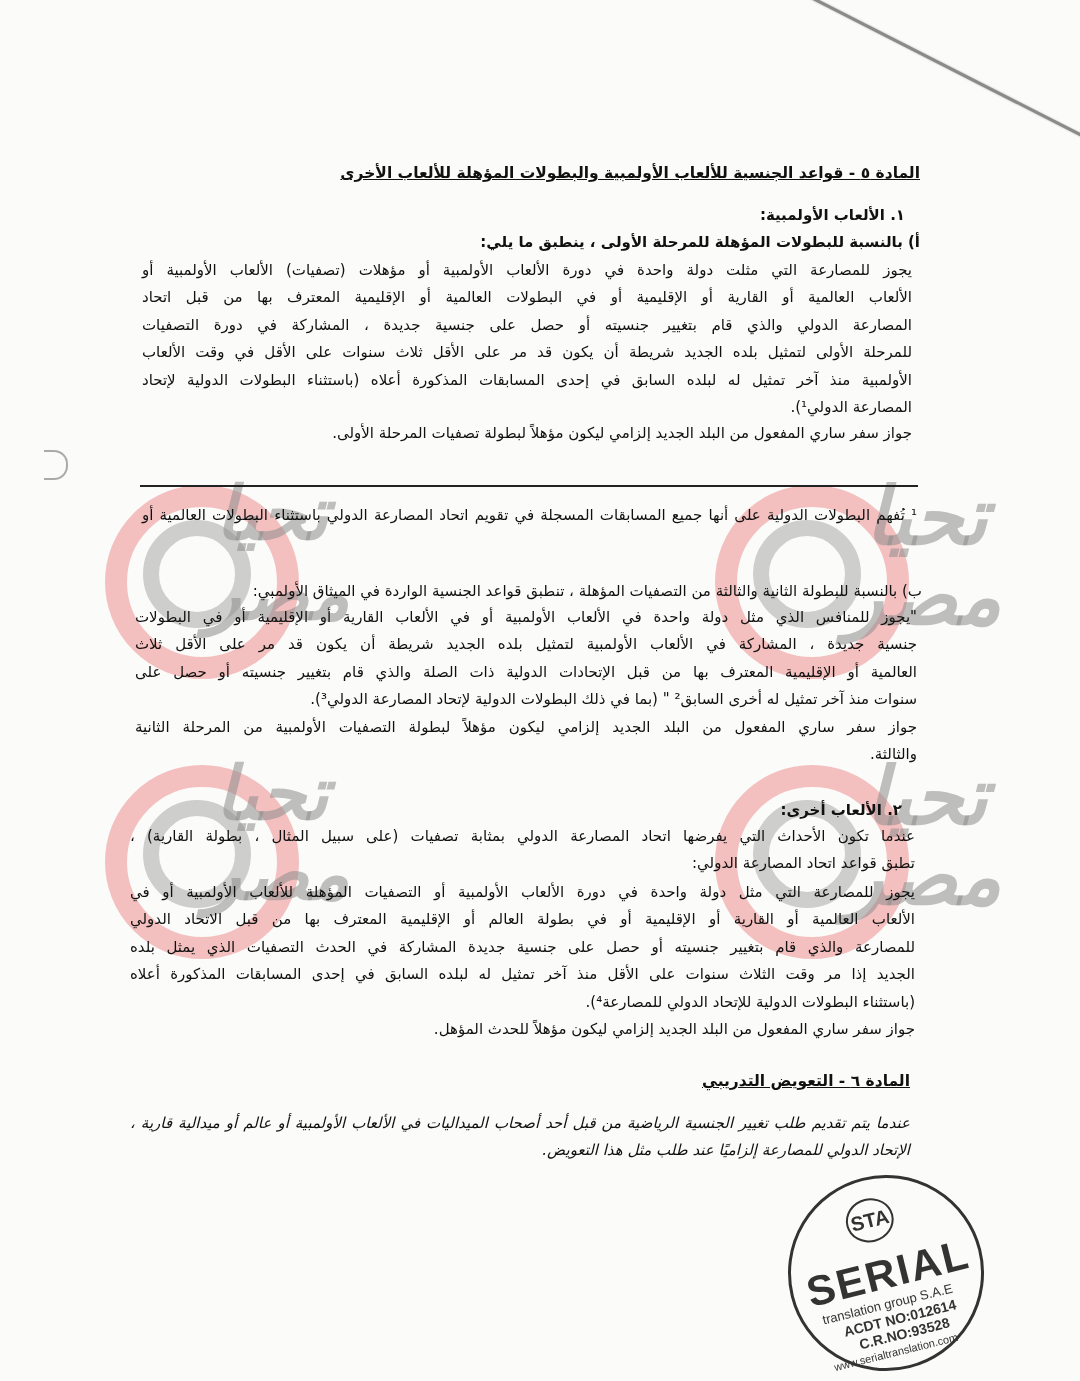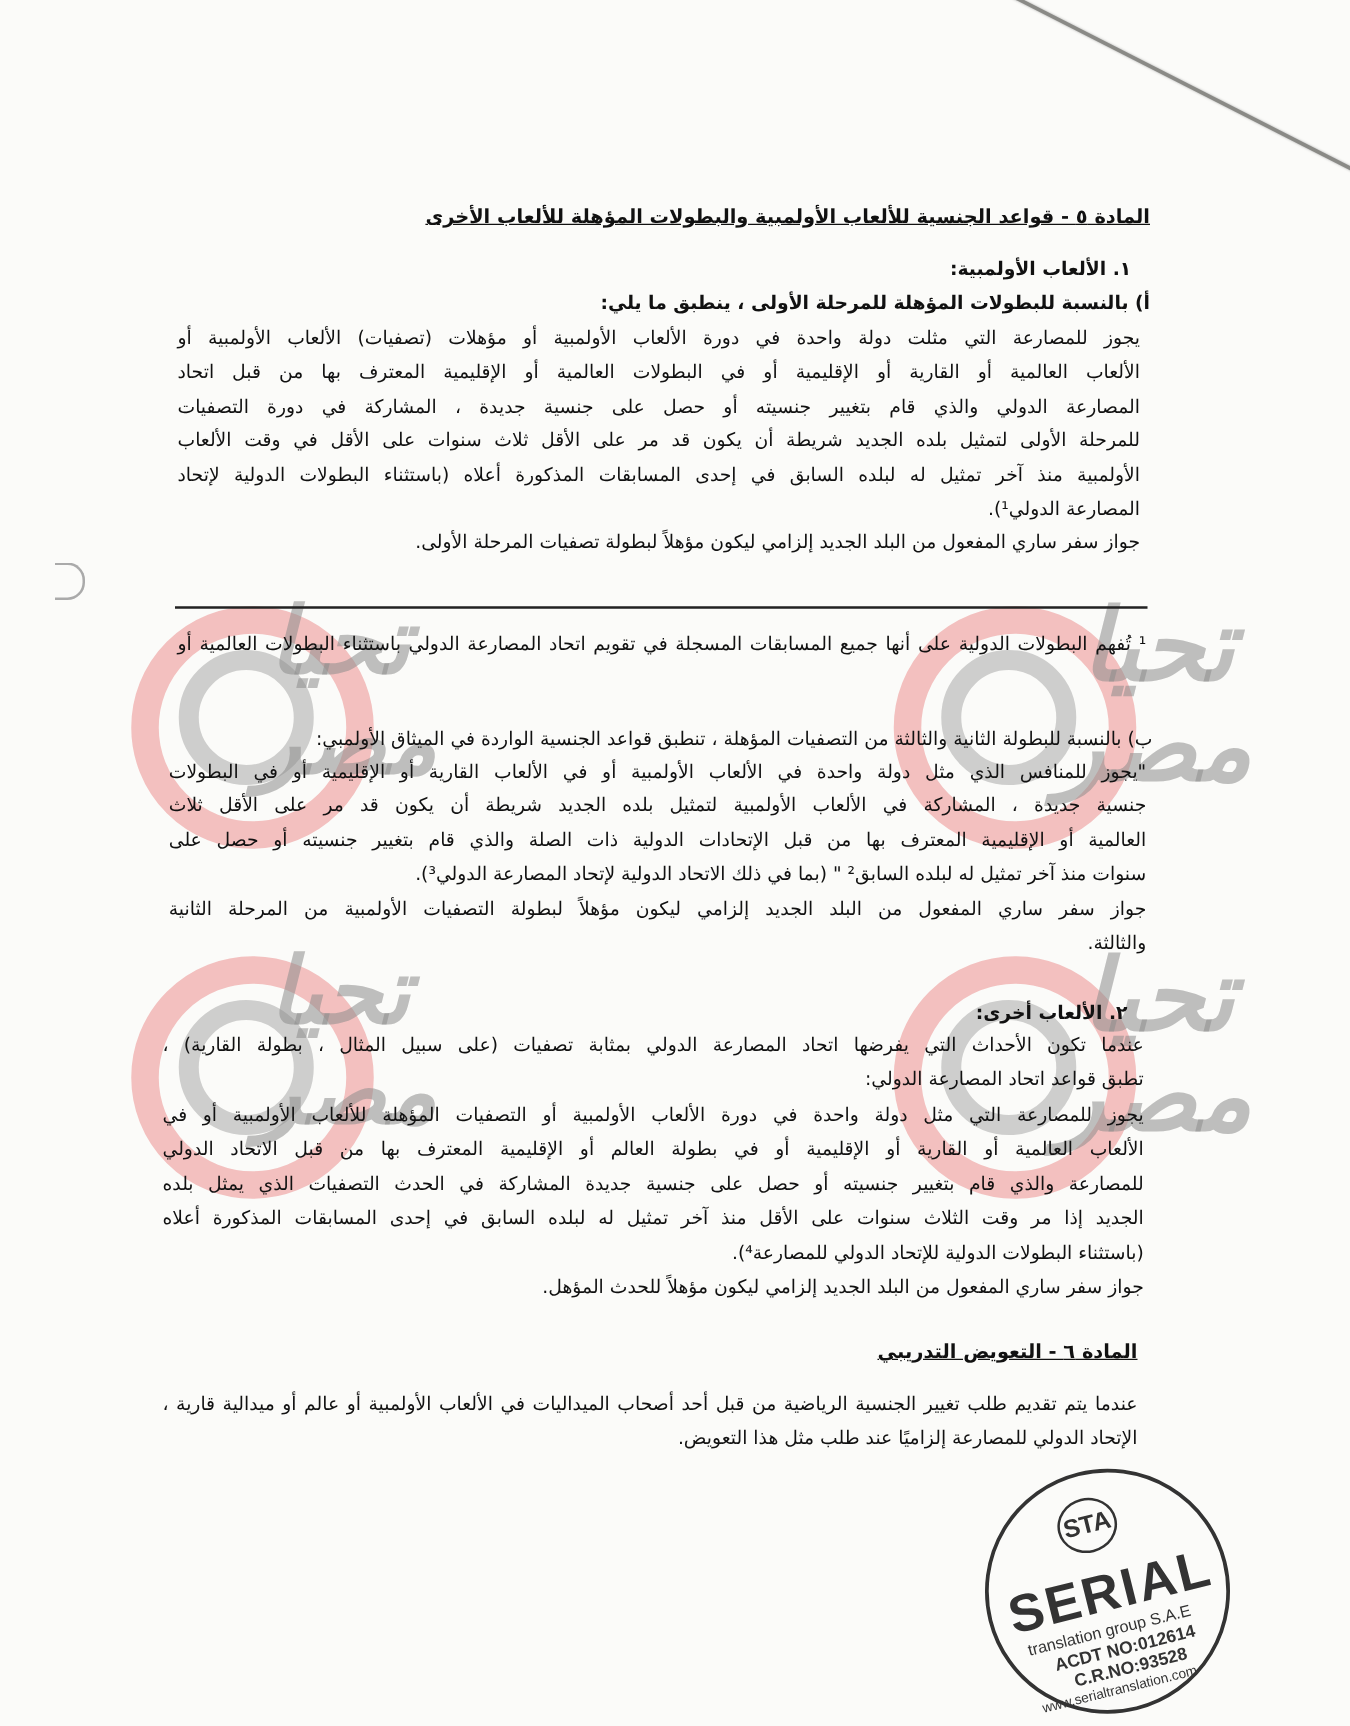--- a/index.html
+++ b/index.html
@@ -100,21 +100,21 @@
 
   <div class="block" style="right:163px;left:142px;top:502px;">
     <span class="line">¹ تُفهم البطولات الدولية على أنها جميع المسابقات المسجلة في تقويم اتحاد المصارعة الدولي باستثناء البطولات العالمية أو</span>
   </div>
 
   <div class="block" style="right:158px;top:578px;">ب) بالنسبة للبطولة الثانية والثالثة من التصفيات المؤهلة ، تنطبق قواعد الجنسية الواردة في الميثاق الأولمبي:</div>
   <div class="block" style="right:163px;left:135px;top:604px;">
     <span class="line">"يجوز للمنافس الذي مثل دولة واحدة في الألعاب الأولمبية أو في الألعاب القارية أو الإقليمية أو في البطولات</span>
     <span class="line">جنسية جديدة ، المشاركة في الألعاب الأولمبية لتمثيل بلده الجديد شريطة أن يكون قد مر على الأقل ثلاث</span>
     <span class="line">العالمية أو الإقليمية المعترف بها من قبل الإتحادات الدولية ذات الصلة والذي قام بتغيير جنسيته أو حصل على</span>
-    <span class="line last">سنوات منذ آخر تمثيل له لبلده السابق² " (بما في ذلك الاتحاد الدولية لإتحاد المصارعة الدولي³).</span>
+    <span class="line last">سنوات منذ آخر تمثيل له أخرى السابق² " (بما في ذلك البطولات الدولية لإتحاد المصارعة الدولي³).</span>
   </div>
   <div class="block" style="right:163px;left:135px;top:714px;">
     <span class="line">جواز سفر ساري المفعول من البلد الجديد إلزامي ليكون مؤهلاً لبطولة التصفيات الأولمبية من المرحلة الثانية</span>
     <span class="line last">والثالثة.</span>
   </div>
 
   <div class="block bold" style="right:178px;top:797px;">٢.  الألعاب أخرى:</div>
   <div class="block" style="right:165px;left:130px;top:879px;">
     <span class="line">يجوز للمصارعة التي مثل دولة واحدة في دورة الألعاب الأولمبية أو التصفيات المؤهلة للألعاب الأولمبية أو في</span>
     <span class="line">الألعاب العالمية أو القارية أو الإقليمية أو في بطولة العالم أو الإقليمية المعترف بها من قبل الاتحاد الدولي</span>
@@ -122,21 +122,21 @@
     <span class="line">الجديد إذا مر وقت الثلاث سنوات على الأقل منذ آخر تمثيل له لبلده السابق في إحدى المسابقات المذكورة أعلاه</span>
     <span class="line last">(باستثناء البطولات الدولية للإتحاد الدولي للمصارعة⁴).</span>
   </div>
   <div class="block" style="right:165px;left:130px;top:823px;">
     <span class="line">عندما تكون الأحداث التي يفرضها اتحاد المصارعة الدولي بمثابة تصفيات (على سبيل المثال ، بطولة القارية) ،</span>
     <span class="line last">تطبق قواعد اتحاد المصارعة الدولي:</span>
   </div>
   <div class="block" style="right:165px;top:1016px;">جواز سفر ساري المفعول من البلد الجديد إلزامي ليكون مؤهلاً للحدث المؤهل.</div>
 
   <div class="block heading" style="right:170px;top:1068px;text-align:right;">المادة ٦ - التعويض التدريبي</div>
-  <div class="block" style="right:170px;left:130px;top:1110px;">
+  <div class="block" style="right:170px;left:130px;top:1110px;font-style:italic;">
     <span class="line">عندما يتم تقديم طلب تغيير الجنسية الرياضية من قبل أحد أصحاب الميداليات في الألعاب الأولمبية أو عالم أو ميدالية قارية ،</span>
     <span class="line last">الإتحاد الدولي للمصارعة إلزاميًا عند طلب مثل هذا التعويض.</span>
   </div>
 
   <div class="stamp">
     <div class="s-logo">STA</div>
     <div class="s-big">SERIAL</div>
     <div class="s-small" style="left:22px;top:118px;">translation group S.A.E</div>
     <div class="s-small" style="left:40px;top:134px;font-weight:bold;font-size:14px;">ACDT NO:012614</div>
     <div class="s-small" style="left:52px;top:150px;font-weight:bold;font-size:14px;">C.R.NO:93528</div>

